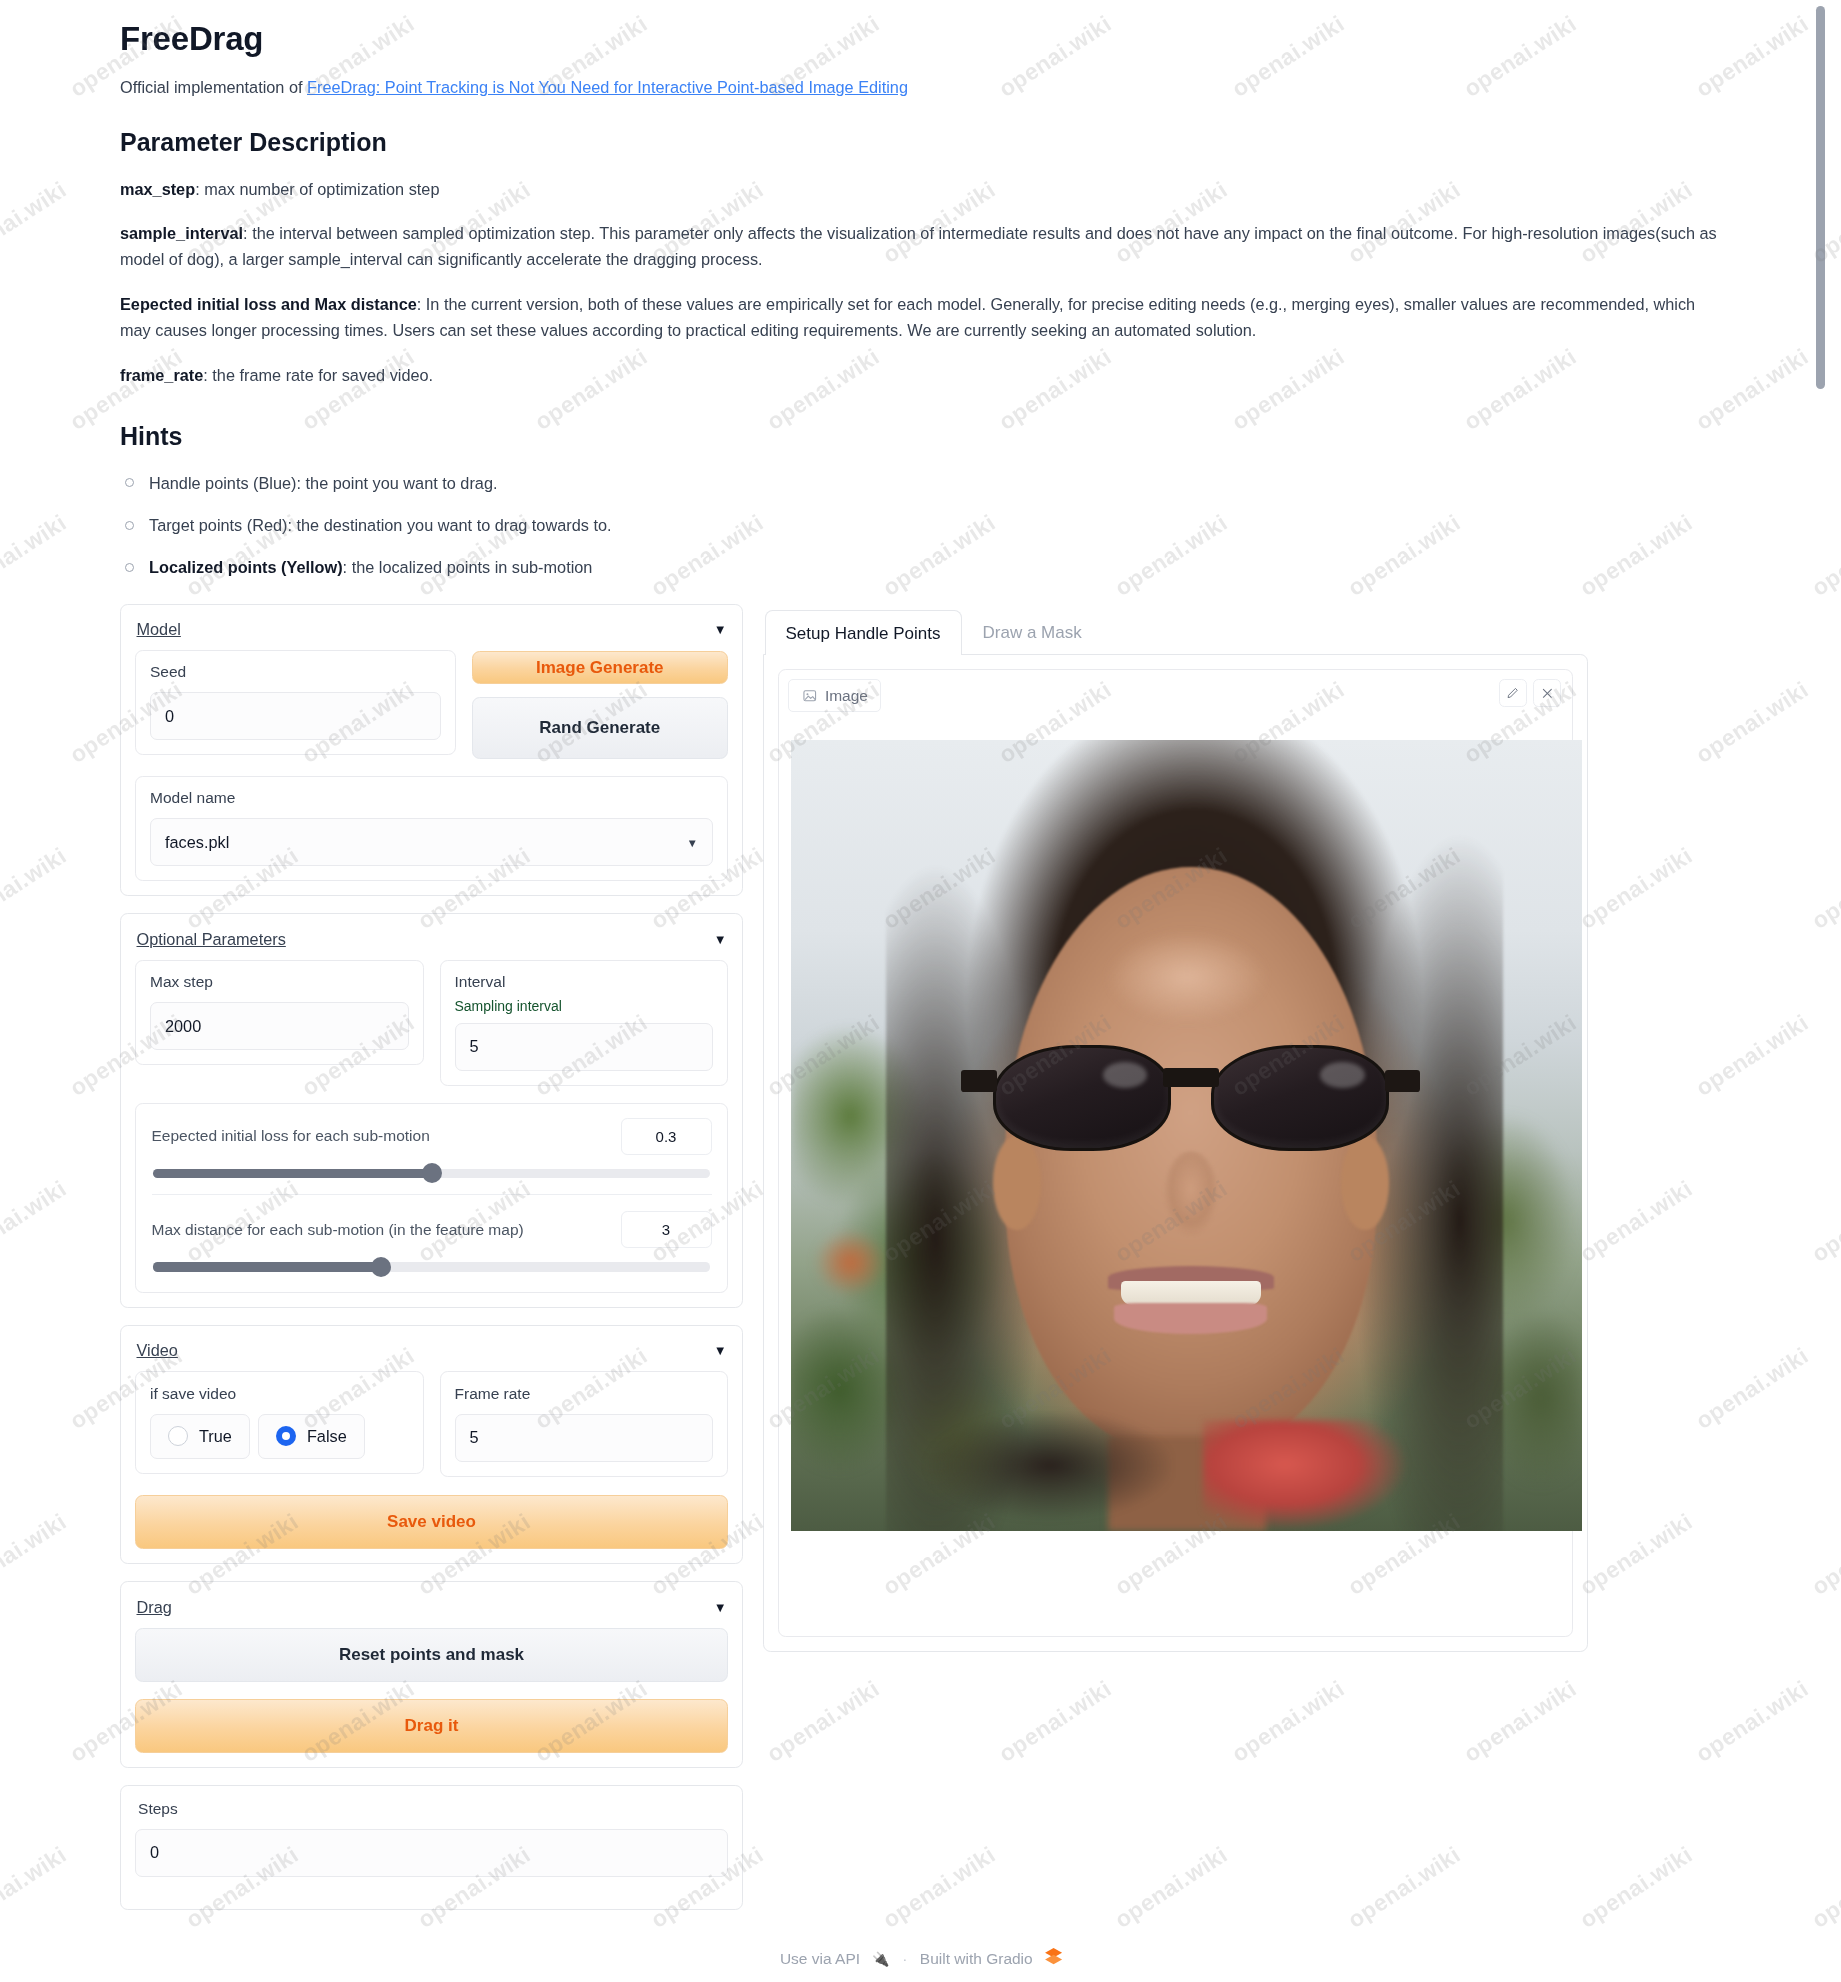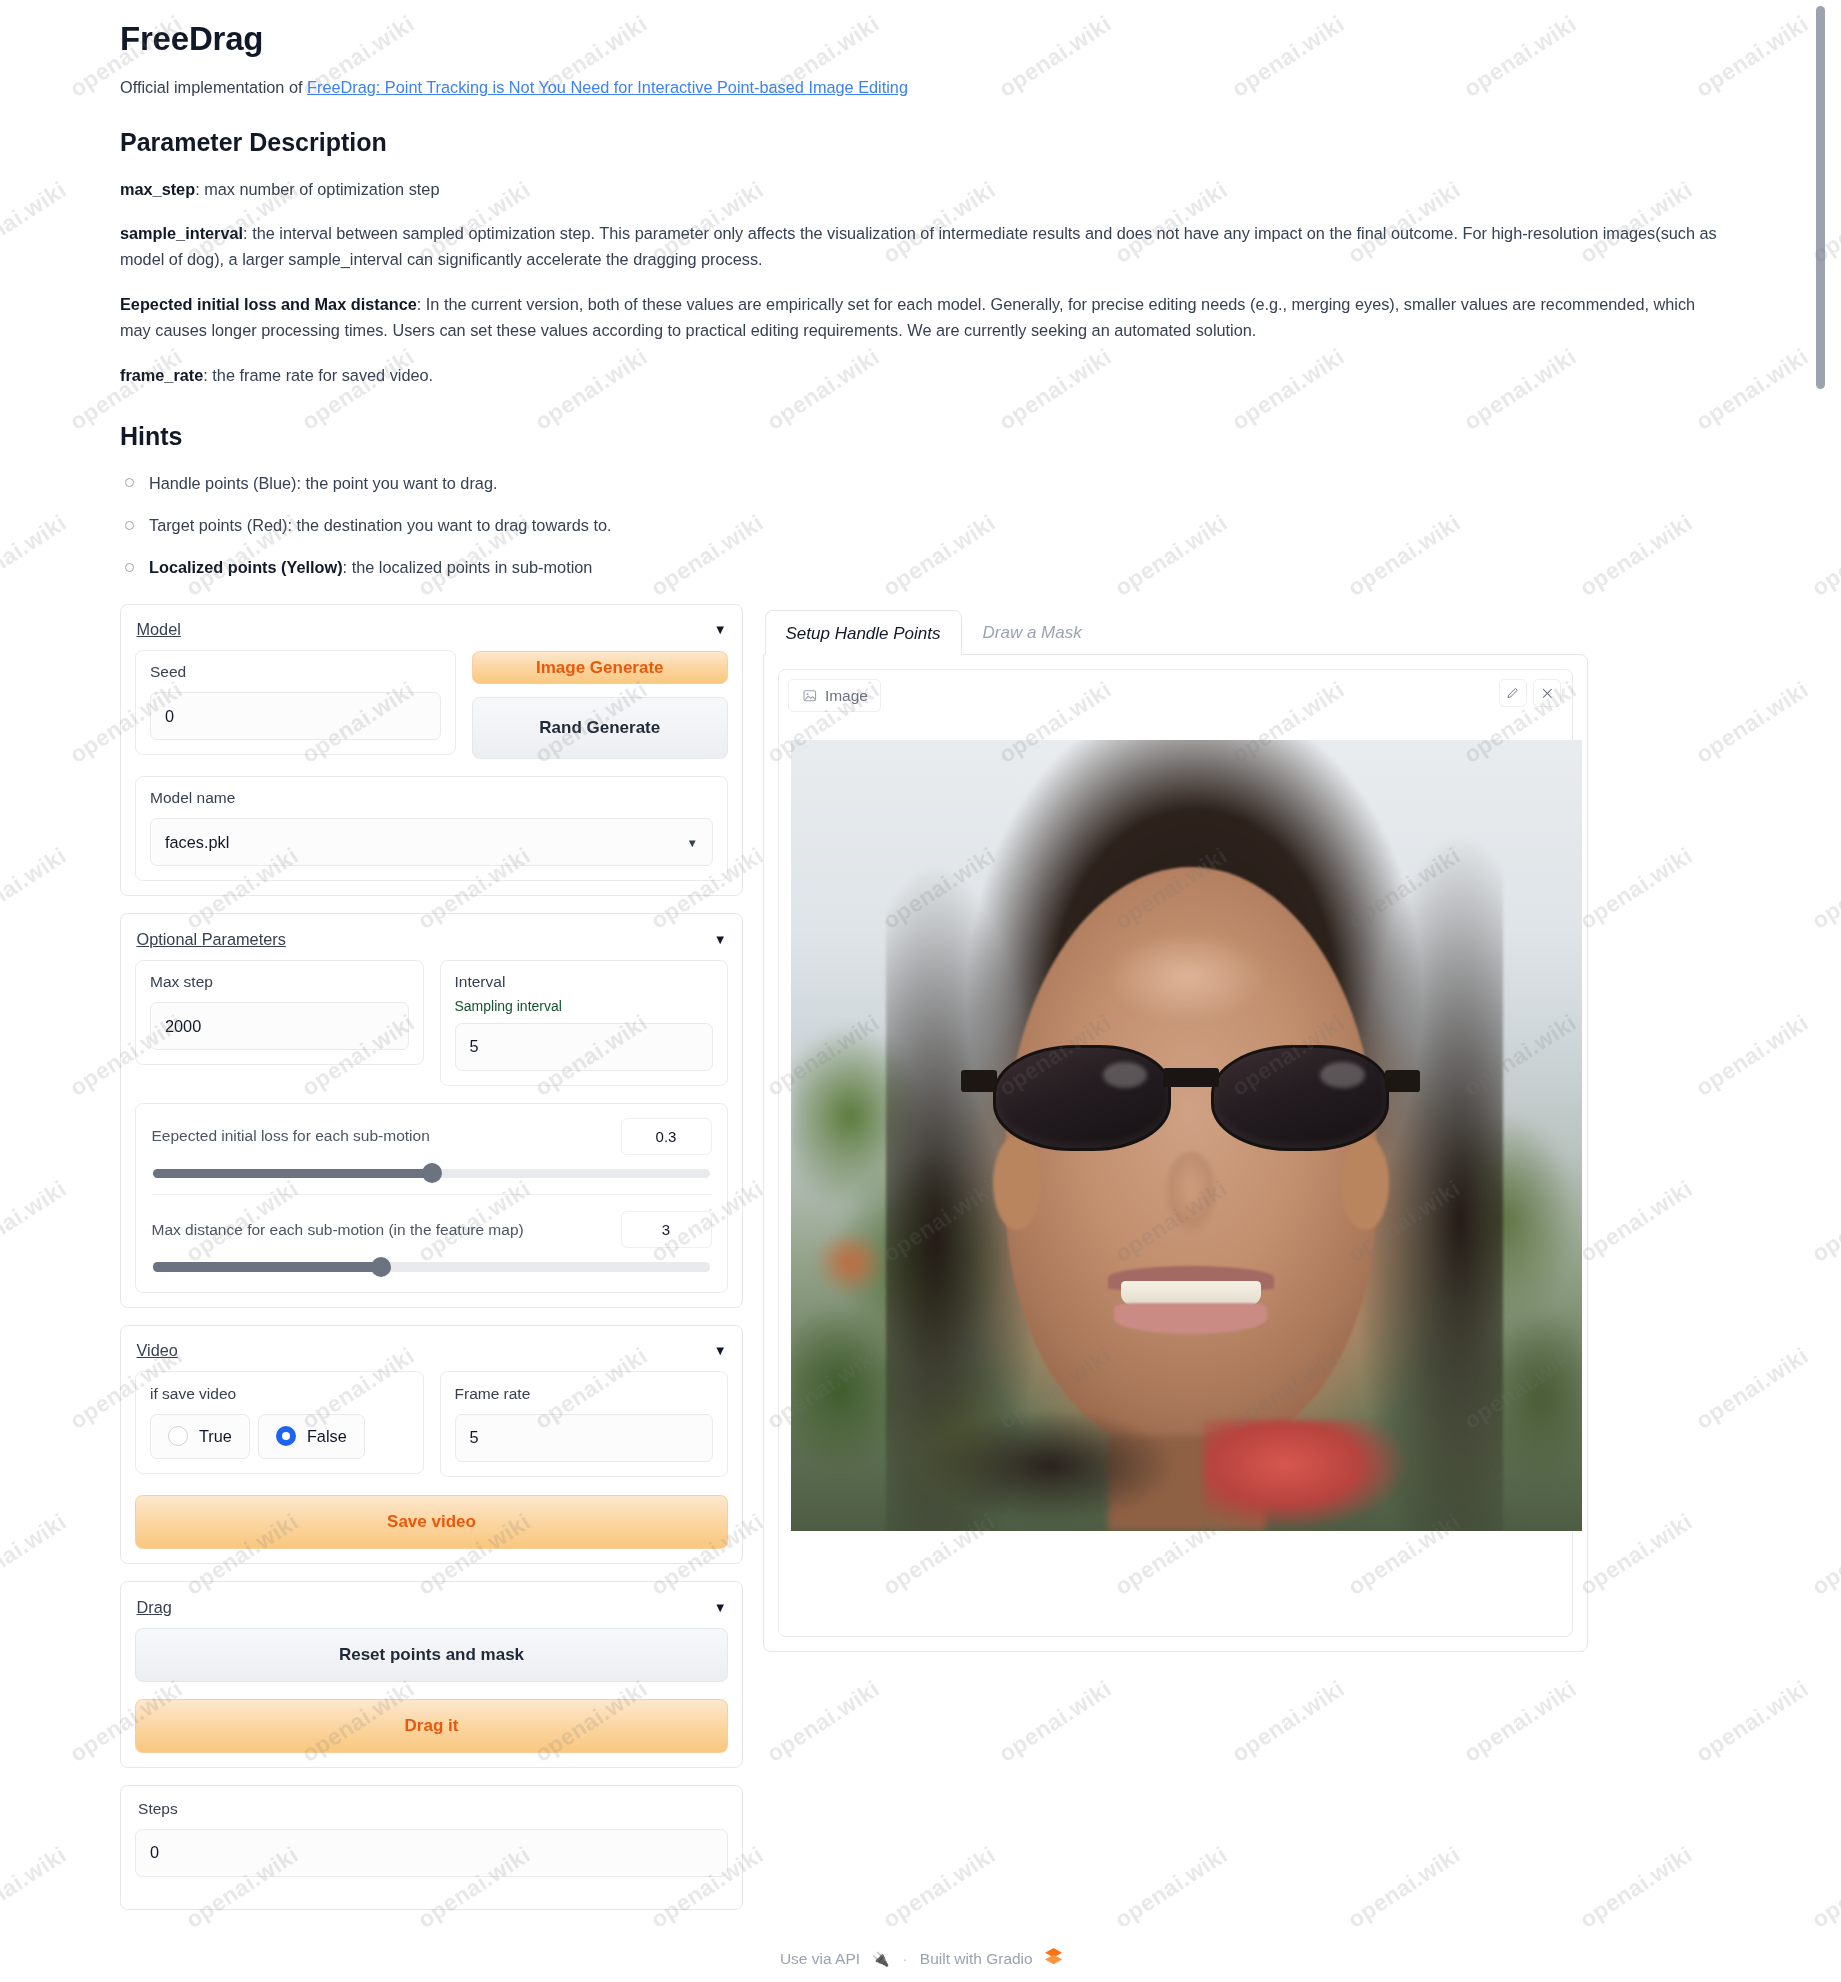--- a/index.html
+++ b/index.html
@@ -278,21 +278,20 @@
     background: #ffffff;
   }
 
   
   .tabs {
     display: flex;
     align-items: flex-end;
     position: relative;
     z-index: 3;
     margin-left: 1.5px;
-    font-style: italic;
   }
   .tab {
     padding: 12.4px 20px 11px 20px;
     font-size: 17px;
     color: #9ca3af;
     cursor: pointer;
     border: 0.8px solid transparent;
     border-bottom: none;
     border-radius: 7.7px 7.7px 0 0;
     background: transparent;

